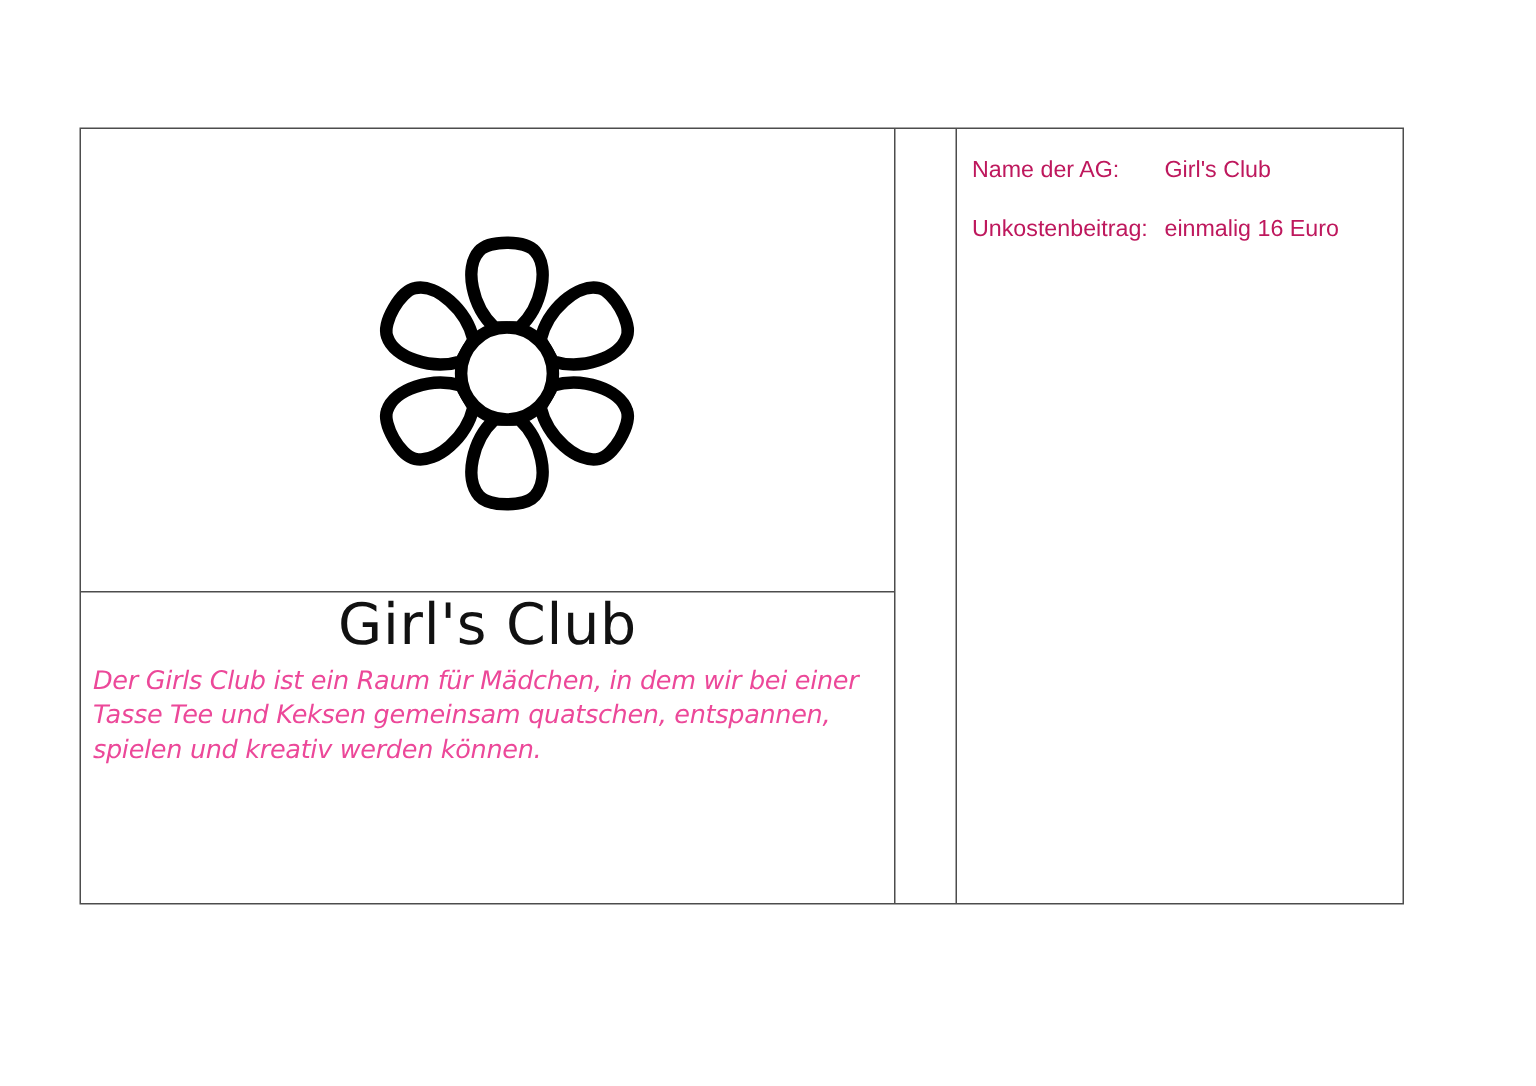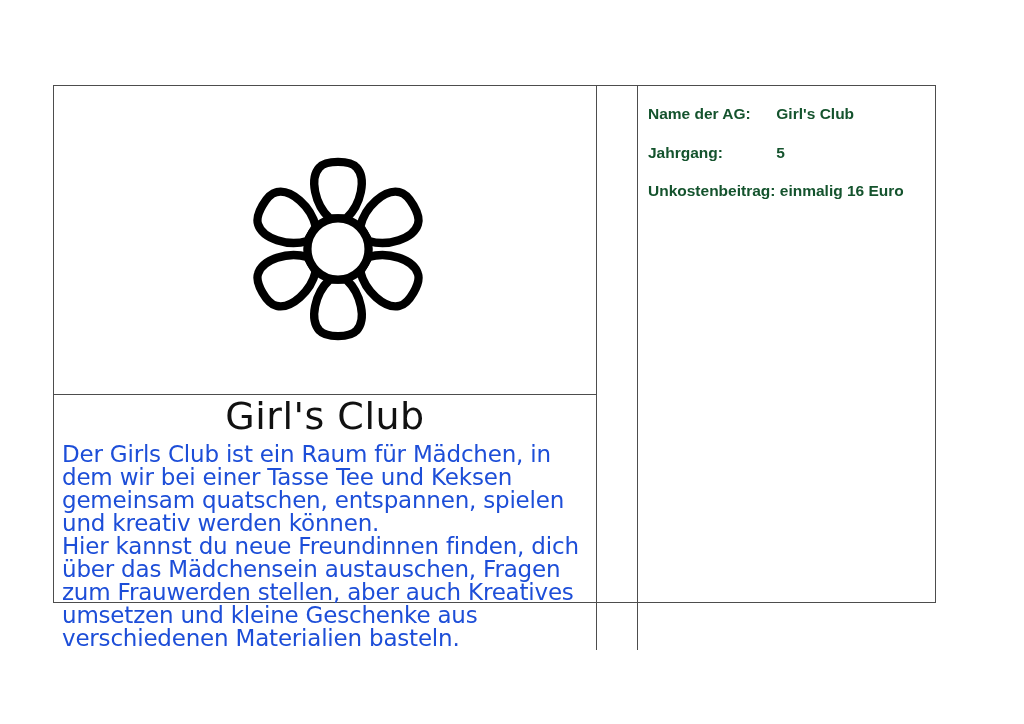--- a/index.html
+++ b/index.html
@@ -57,36 +57,37 @@
     font-weight: normal;
     font-size: 38px;
     line-height: 1.05;
     text-align: center;
     color: #111111;
     letter-spacing: 0.5px;
   }
   .club-desc {
     margin: 0;
     font-family: "DejaVu Sans", sans-serif;
-    font-size: 23px;
+    font-size: 17px;
     line-height: 23px;
     letter-spacing: -0.2px;
-    color: #1d4ed8;
+    color: #ec4899;
+    font-style: italic;
   }
   .col-spacer {
     border-right: 1px solid #4d4d4d;
   }
   .col-right {
     padding: 19px 6px 0 10px;
   }
   .info-row {
-    font-weight: bold;
+    font-weight: normal;
     font-size: 15.5px;
     line-height: 18px;
-    color: #14532d;
+    color: #be185d;
     margin-bottom: 20.5px;
     white-space: nowrap;
   }
   .info-label {
     display: inline-block;
     min-width: 124px;
   }
 </style>
 </head>
 <body>
@@ -104,35 +105,30 @@
             <path d="M 101 77 C 85 62 79 34 90 22 C 97 14 123 14 130 22 C 141 34 135 62 119 77 Z" transform="rotate(180 110 110)"></path>
             <path d="M 101 77 C 85 62 79 34 90 22 C 97 14 123 14 130 22 C 141 34 135 62 119 77 Z" transform="rotate(240 110 110)"></path>
             <path d="M 101 77 C 85 62 79 34 90 22 C 97 14 123 14 130 22 C 141 34 135 62 119 77 Z" transform="rotate(300 110 110)"></path>
             <circle cx="110" cy="110" r="33"></circle>
           </g>
         </svg>
       </div>
       <div class="text-cell">
         <h1 class="club-title">Girl's Club</h1>
         <p class="club-desc">Der Girls Club ist ein Raum für Mädchen, in dem wir bei einer Tasse Tee und Keksen gemeinsam quatschen, entspannen, spielen und kreativ werden können.</p>
-        <p class="club-desc">Hier kannst du neue Freundinnen finden, dich über das Mädchensein austauschen, Fragen zum Frauwerden stellen, aber auch Kreatives umsetzen und kleine Geschenke aus verschiedenen Materialien basteln.</p>
       </div>
     </div>
 
     <div class="col-spacer"></div>
 
     <div class="col-right">
       <div class="info-row">
         <span class="info-label">Name der AG:</span>
         <span class="info-value">Girl's Club</span>
       </div>
       <div class="info-row">
-        <span class="info-label">Jahrgang:</span>
-        <span class="info-value">5</span>
-      </div>
-      <div class="info-row">
         <span class="info-label">Unkostenbeitrag:</span>
         <span class="info-value">einmalig 16 Euro</span>
       </div>
     </div>
 
   </div>
 </div>
 
 </body></html>

